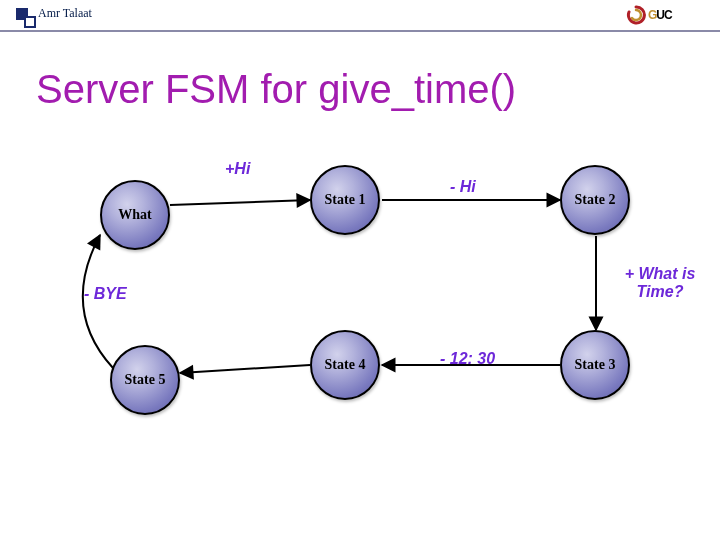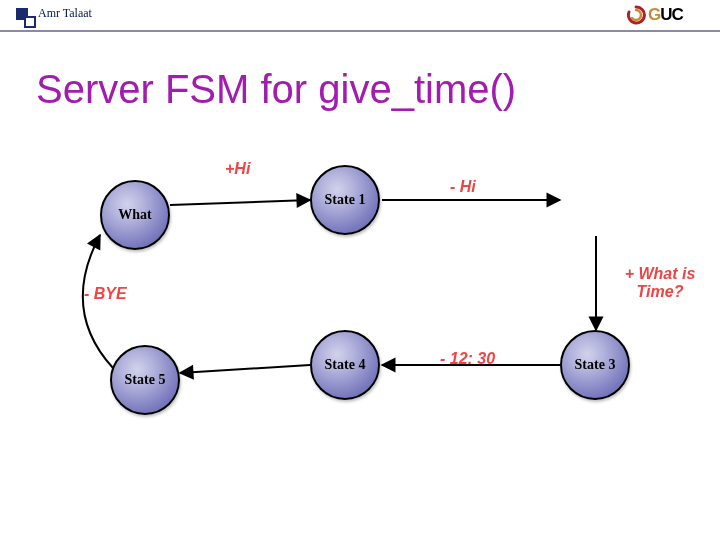--- a/index.html
+++ b/index.html
@@ -5,29 +5,29 @@
   html,body{margin:0;padding:0;width:720px;height:540px;background:#fff;font-family:Arial,Helvetica,sans-serif;overflow:hidden}
   .slide{position:relative;width:720px;height:540px;box-sizing:border-box}
   .header{position:absolute;left:0;top:0;width:720px;height:30px;border-bottom:2px solid #8a8aa8}
   .author{position:absolute;left:38px;top:6px;font-family:Liberation Serif, serif;font-size:12px;color:#001846}
   .corner-sq{position:absolute;width:12px;height:12px;box-sizing:border-box}
   .corner-sq.filled{background:#1a2a6c}
   .corner-sq.open{border:2px solid #1a2a6c;background:#fff}
   .logo{position:absolute;right:14px;top:4px;width:80px;height:22px;display:flex;align-items:center}
   .logo-swirl{width:20px;height:20px;position:relative;display:inline-block;margin-right:2px}
   .logo-swirl svg{width:20px;height:20px}
-  .logo-text{display:inline-block;font-weight:bold;font-size:17px;color:#000;letter-spacing:-1px}
+  .logo-text{display:inline-block;font-weight:bold;font-size:12px;color:#000;letter-spacing:-1px}
   .logo-text .accent{color:#c09030}
   .title{position:absolute;left:36px;top:40px;font-size:40px;color:#a21caf;font-weight:400}
   .diagram{position:absolute;left:0;top:120px;width:720px;height:380px}
   .state{position:absolute;width:70px;height:70px;border-radius:50%;box-sizing:border-box;
          background:radial-gradient(circle at 38% 34%,#d2d2ec 0%,#b2b2dc 28%,#7a7abf 70%,#5a5aa0 100%);
          border:2px solid #000;display:flex;align-items:center;justify-content:center;
          font:bold 14px/1 'Times New Roman',serif;color:#000;text-align:center;box-shadow:1px 2px 3px rgba(0,0,0,.25)}
-  .edge-label{position:absolute;font:italic bold 16px Arial;color:#ef4444;text-align:center}
+  .edge-label{position:absolute;font:italic bold 16px Arial;color:#6d28d9;text-align:center}
   .edge-label.multi{line-height:1.15}
   svg.arrows{position:absolute;left:0;top:0;width:720px;height:380px;pointer-events:none}
 </style>
 </head>
 <body>
 
 <div class="slide">
 
   <div class="header">
     <span class="corner-sq filled" style="left:16px;top:8px"></span>
@@ -63,20 +63,21 @@
 
       <line x1="560" y1="245" x2="382" y2="245" stroke="#000" stroke-width="2" marker-end="url(#ah)"></line>
 
       <line x1="310" y1="245" x2="180" y2="253" stroke="#000" stroke-width="2" marker-end="url(#ah)"></line>
 
       <path d="M113 248 Q60 190 100 115" fill="none" stroke="#000" stroke-width="2" marker-end="url(#ah)"></path>
     </svg>
 
     <div class="state" style="left:100px;top:60px">What</div>
     <div class="state" style="left:310px;top:45px">State 1</div>
+    <div class="state" style="left:560px;top:45px">State 2</div>
     <div class="state" style="left:560px;top:210px">State 3</div>
     <div class="state" style="left:310px;top:210px">State 4</div>
     <div class="state" style="left:110px;top:225px">State 5</div>
 
     <div class="edge-label" style="left:225px;top:40px">+Hi</div>
     <div class="edge-label" style="left:450px;top:58px">- Hi</div>
     <div class="edge-label multi" style="left:605px;top:145px;width:110px">+ What is Time?</div>
     <div class="edge-label" style="left:440px;top:230px">- 12: 30</div>
     <div class="edge-label" style="left:84px;top:165px">- BYE</div>
 

